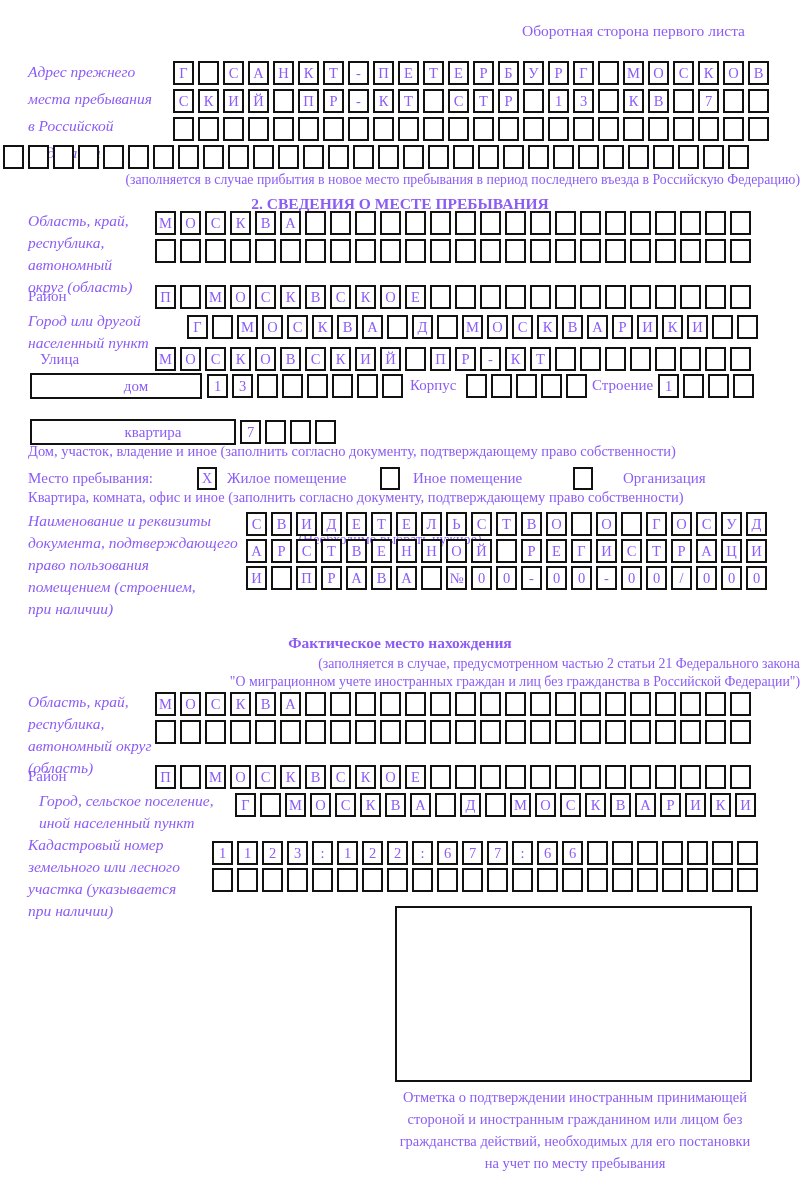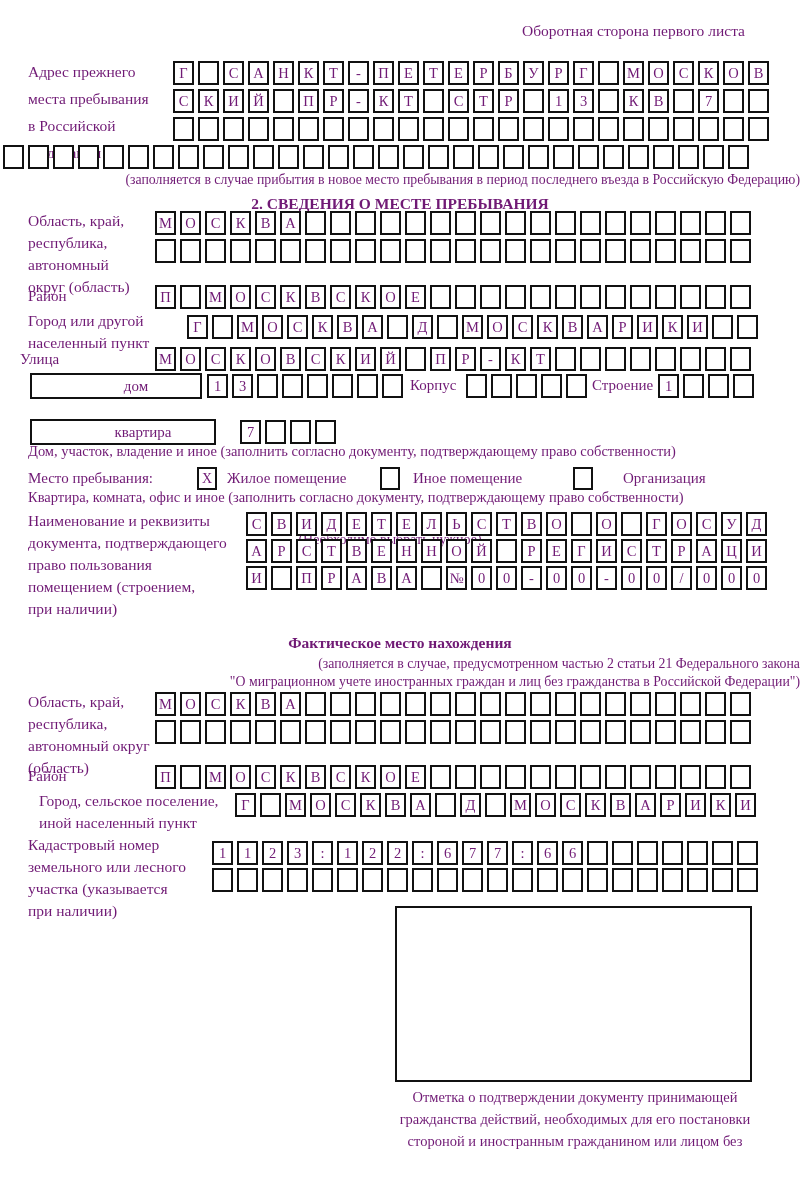--- a/index.html
+++ b/index.html
@@ -1,19 +1,19 @@
 <!DOCTYPE html>
 <html><head>
 <meta charset="utf-8">
 <style>
   html,body{margin:0;padding:0;background:#fff;}
   .page{position:relative;width:800px;height:1180px;background:#fff;
-        font-family:"Liberation Serif","DejaVu Serif",serif;color:#701a75;overflow:hidden;}
+        font-family:"Liberation Serif","DejaVu Serif",serif;color:#8b5cf6;overflow:hidden;}
   .hdr{position:absolute;top:22px;left:0;right:55px;text-align:right;font-size:15.5px;}
-  .lblblock{position:absolute;font-size:15.5px;}
+  .lblblock{position:absolute;font-size:15.5px;font-style:italic;}
   .lblblock div{white-space:nowrap;}
   .cellrow{position:absolute;display:flex;gap:4px;}
   .cell{flex:0 0 21px;width:21px;height:24px;border:2px solid #111;box-sizing:border-box;
         display:flex;align-items:center;justify-content:center;font-size:14.5px;line-height:1;background:#fff;}
   .cap{position:absolute;font-size:13.8px;white-space:nowrap;margin-top:40px;}
   .ccap{position:absolute;left:0;width:800px;text-align:right;font-size:13.8px;}
   .ttl{position:absolute;left:0;width:800px;text-align:center;font-weight:bold;font-size:15.5px;}
   .lbl{position:absolute;font-size:15px;white-space:nowrap;}
   .wbox{position:absolute;height:26px;border:2px solid #111;box-sizing:border-box;
         display:flex;align-items:center;justify-content:center;font-size:15px;background:#fff;padding-left:40px;}
@@ -261,21 +261,21 @@
       <span class="cell">В</span>
       <span class="cell">А</span>
       <span class="cell">Р</span>
       <span class="cell">И</span>
       <span class="cell">К</span>
       <span class="cell">И</span>
       <span class="cell"></span>
       <span class="cell"></span>
     </div>
 
-  <div class="lbl" style="left:20px;top:351px">Улица</div>
+  <div class="lbl" style="left:40px;top:351px">Улица</div>
   <div class="cellrow" style="left:155px;top:347px">
       <span class="cell">М</span>
       <span class="cell">О</span>
       <span class="cell">С</span>
       <span class="cell">К</span>
       <span class="cell">О</span>
       <span class="cell">В</span>
       <span class="cell">С</span>
       <span class="cell">К</span>
       <span class="cell">И</span>
@@ -319,21 +319,21 @@
     </div>
   <div class="lbl" style="left:592px;top:377px">Строение</div>
   <div class="cellrow" style="left:658px;top:374px">
       <span class="cell">1</span>
       <span class="cell"></span>
       <span class="cell"></span>
       <span class="cell"></span>
     </div>
   <div class="cap" style="left:28px;top:403px;font-size:14.5px">Дом, участок, владение и иное (заполнить согласно документу, подтверждающему право собственности)</div>
 
-  <div class="wbox" style="left:30px;top:419px;width:186px">
+  <div class="wbox" style="left:30px;top:419px;width:206px">
     <span>квартира</span>
   </div>
   <div class="cellrow" style="left:240px;top:420px">
       <span class="cell">7</span>
       <span class="cell"></span>
       <span class="cell"></span>
       <span class="cell"></span>
     </div>
   <div class="cap" style="left:28px;top:449px;font-size:14.5px">Квартира, комната, офис и иное (заполнить согласно документу, подтверждающему право собственности)</div>
 
@@ -592,18 +592,19 @@
       <span class="cell"></span>
       <span class="cell"></span>
       <span class="cell"></span>
       <span class="cell"></span>
       <span class="cell"></span>
       <span class="cell"></span>
     </div>
 
   <div class="stamp-box"></div>
   <div class="stamp-cap">
-    <div>Отметка о подтверждении документу принимающей</div>
+    <div>Отметка о подтверждении иностранным принимающей</div>
+    <div>стороной и иностранным гражданином или лицом без</div>
     <div>гражданства действий, необходимых для его постановки</div>
-    <div>стороной и иностранным гражданином или лицом без</div>
+    <div>на учет по месту пребывания</div>
   </div>
 
 </div>
 
 </body></html>

